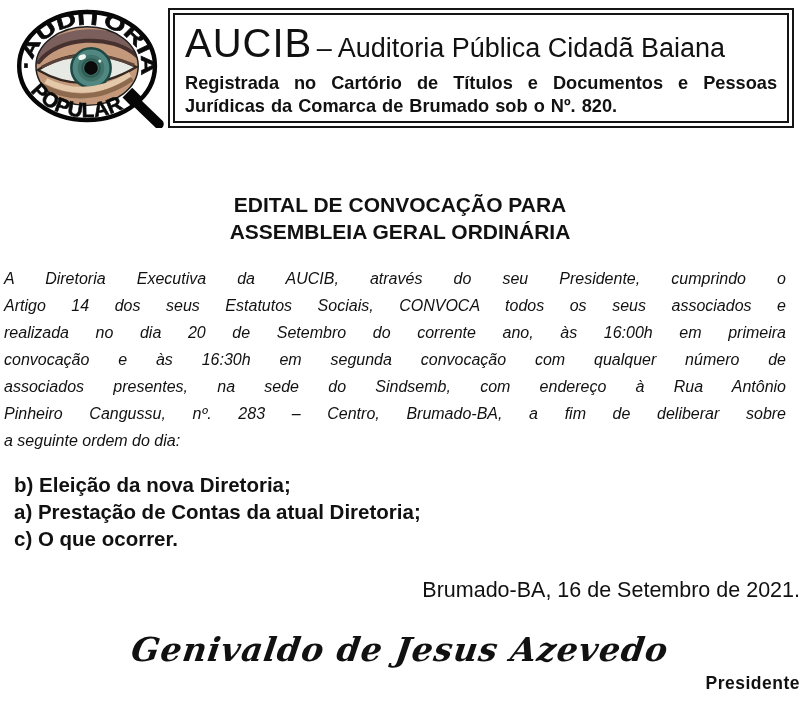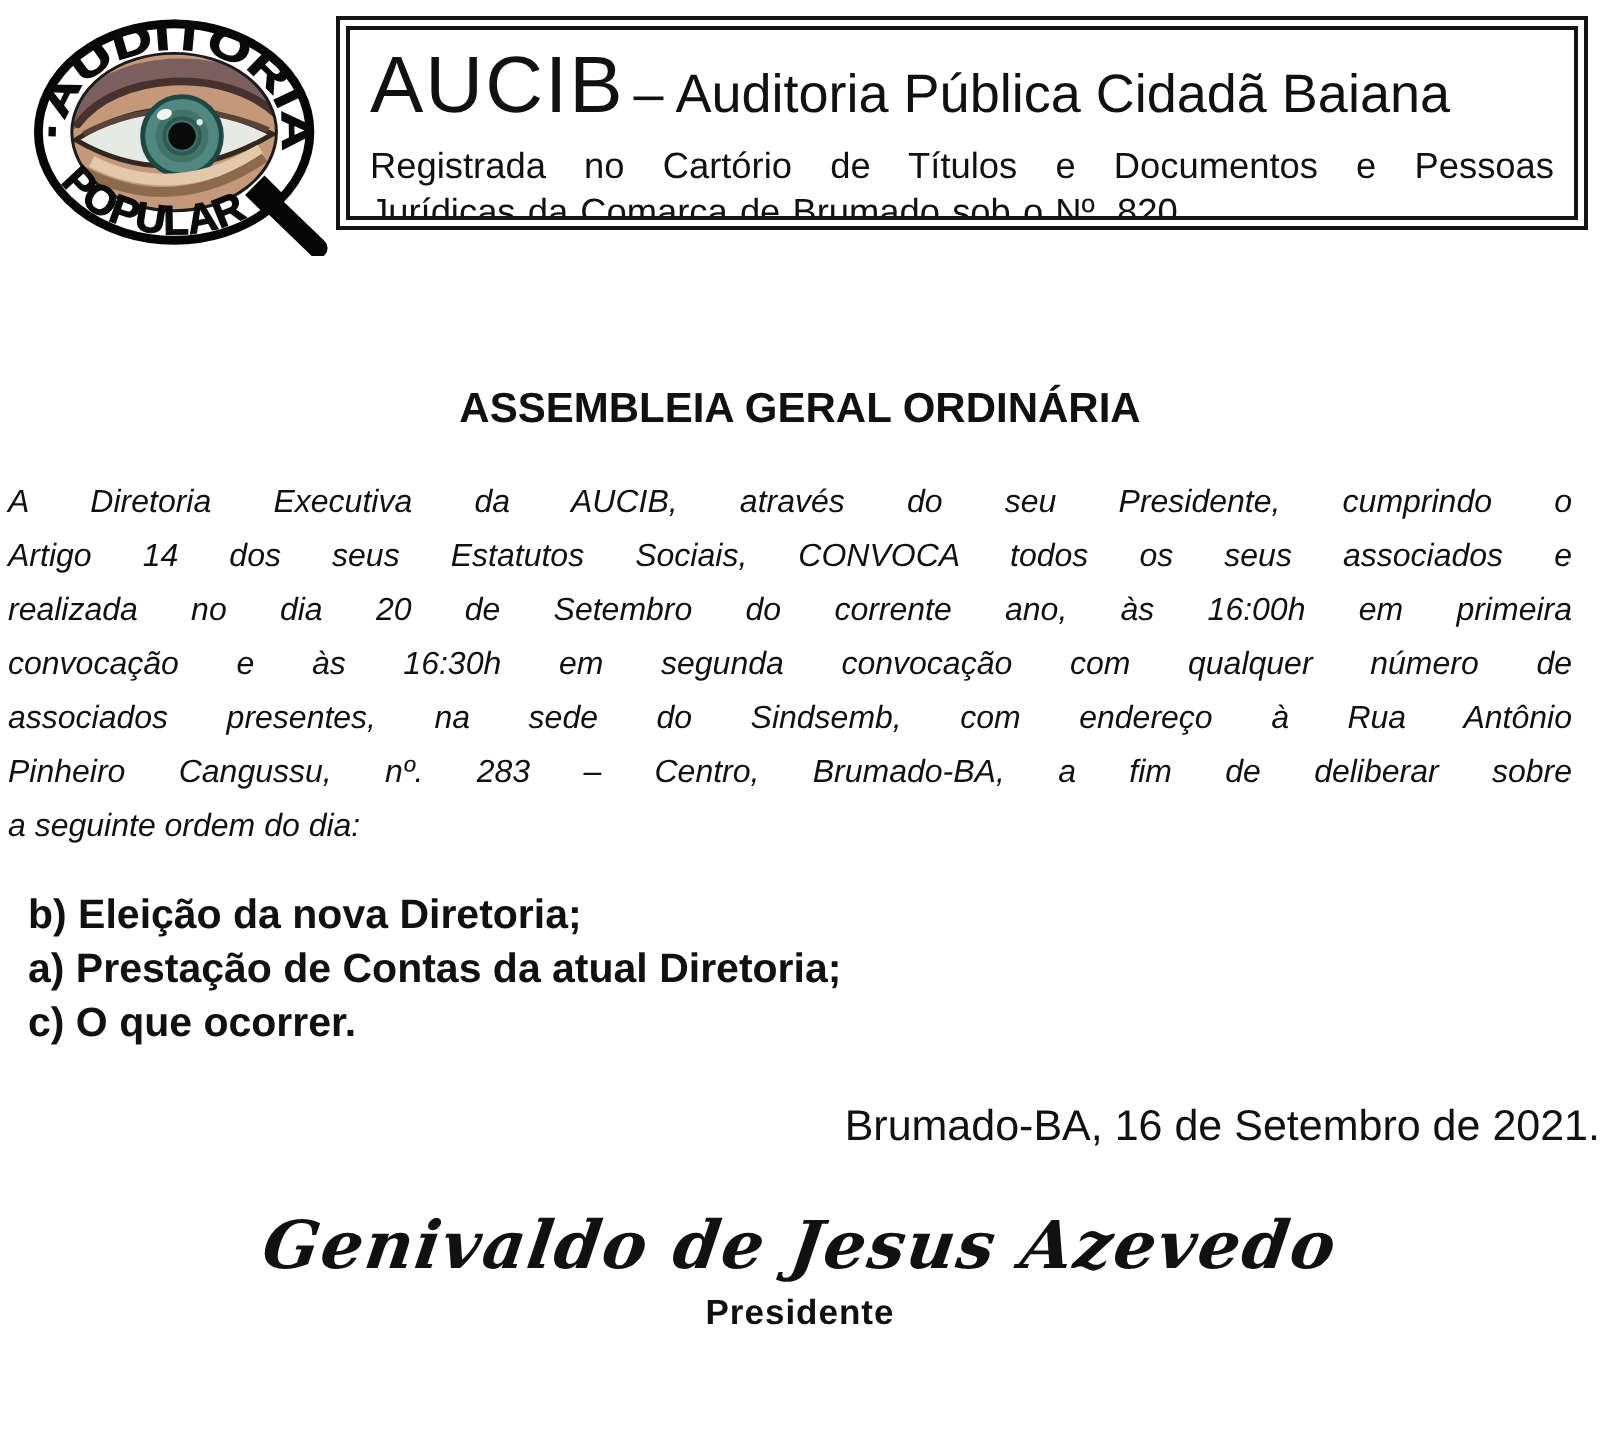--- a/index.html
+++ b/index.html
@@ -13,37 +13,37 @@
   }
   
   .header-row{
     display:flex;
     align-items:flex-start;
     padding:8px 6px 0 16px;
   }
   .logo-wrap{width:150px;height:120px;flex:none;}
   .org-box{
     flex:1;
-    height:107px;
+    height:120px;
     box-sizing:border-box;
     border:2px solid #151515;
     padding:3px;
     margin-left:2px;
   }
   .org-inner{
     height:100%;
     box-sizing:border-box;
     border:2px solid #151515;
     padding:4px 10px 0 10px;
     overflow:hidden;
   }
   .org-title-line{white-space:nowrap;line-height:48px;height:50px;}
   .org-acronym{font-size:40px;letter-spacing:1px;}
   .org-name{font-size:27px;}
-  .org-reg{font-size:18.2px;line-height:22.5px;margin-top:3px;word-spacing:1px;}
+  .org-reg{font-size:18.2px;line-height:22.5px;margin-top:3px;word-spacing:1px;font-weight:bold;}
   .jline{text-align:justify;text-align-last:justify;}
   .jline.last{text-align-last:left;}
   
   .doc-title{
     margin-top:63px;
     text-align:center;
     font-weight:bold;
     font-size:21px;
     line-height:27px;
   }
@@ -71,21 +71,21 @@
     font-family:"DejaVu Serif",serif;
     font-style:italic;
     font-weight:bold;
     font-size:33px;
     line-height:40px;
     letter-spacing:1px;
     transform:skewX(-8deg);
   }
   .signature-role{
     margin-top:2px;
-    text-align:center;
+    text-align:right;
     font-weight:bold;
     font-size:17.5px;
     line-height:22px;
     letter-spacing:0.5px;
   }
   
   .logo-wrap svg{display:block;width:150px;height:120px;}
   .ring-letters{
     font-family:"Liberation Sans",sans-serif;
     font-weight:bold;
@@ -155,20 +155,21 @@
         </div>
         <div class="org-reg">
           <div class="jline">Registrada no Cartório de Títulos e Documentos e Pessoas</div>
           <div class="jline last">Jurídicas da Comarca de Brumado sob o Nº. 820.</div>
         </div>
       </div>
     </div>
   </div>
 
   <div class="doc-title">
+    <div>EDITAL DE CONVOCAÇÃO PARA</div>
     <div>ASSEMBLEIA GERAL ORDINÁRIA</div>
   </div>
 
   <div class="doc-body">
     <div class="jline">A Diretoria Executiva da AUCIB, através do seu Presidente, cumprindo o</div>
     <div class="jline">Artigo 14 dos seus Estatutos Sociais, CONVOCA todos os seus associados e</div>
     <div class="jline">realizada no dia 20 de Setembro do corrente ano, às 16:00h em primeira</div>
     <div class="jline">convocação e às 16:30h em segunda convocação com qualquer número de</div>
     <div class="jline">associados presentes, na sede do Sindsemb, com endereço à Rua Antônio</div>
     <div class="jline">Pinheiro Cangussu, nº. 283 – Centro, Brumado-BA, a fim de deliberar sobre</div>

